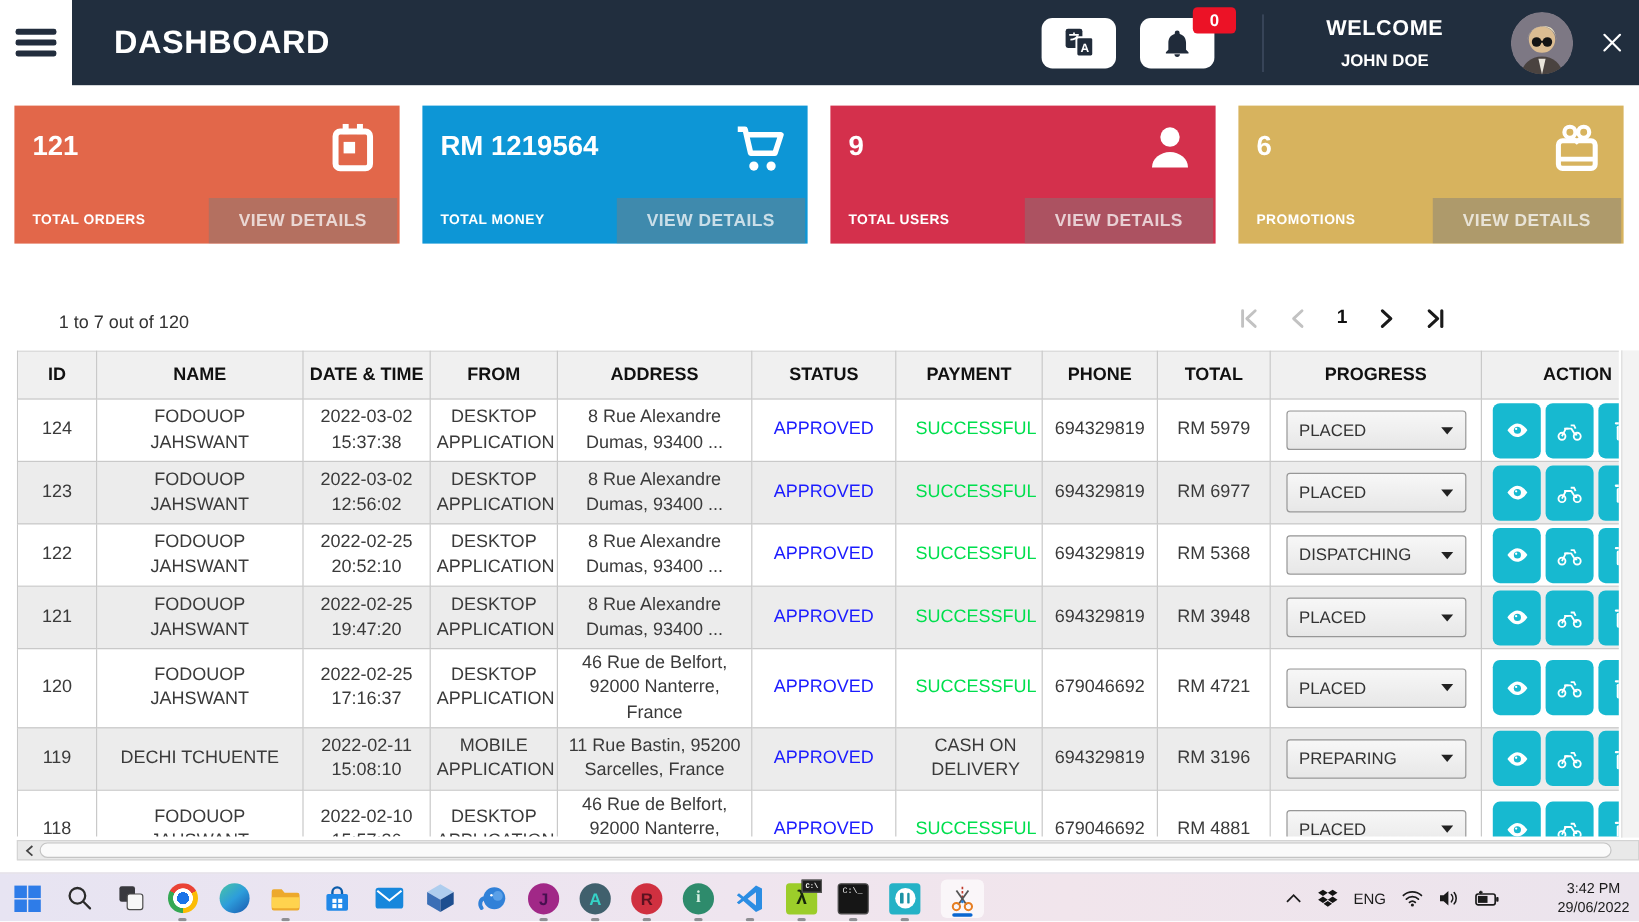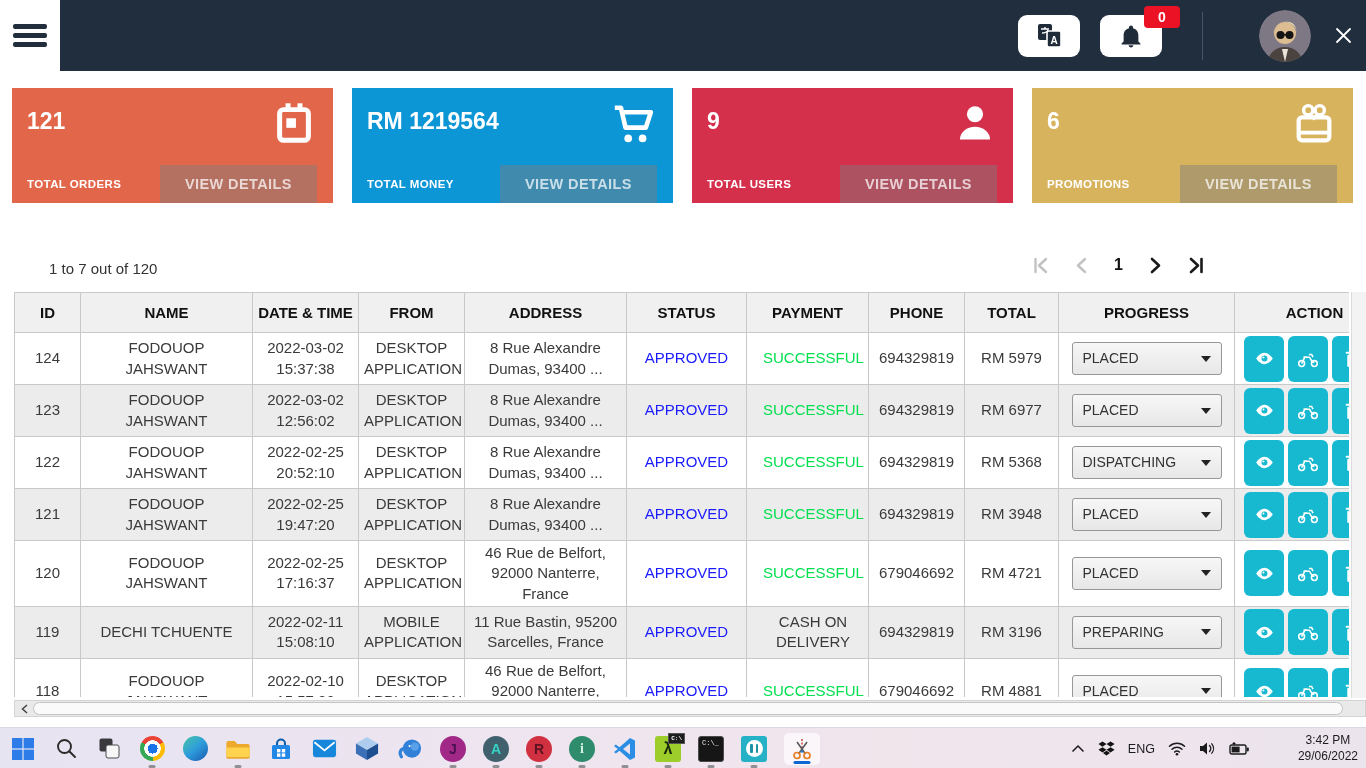--- a/index.html
+++ b/index.html
@@ -25,21 +25,21 @@
   .welcome .l2 { font-size:14px; font-weight:bold; margin-top:8px; }
   .avatar { width:52px; height:52px; border-radius:50%; overflow:hidden; margin-left:30px; cursor:pointer; flex:none; }
   .close-x { margin:0 14px 0 24px; background:none; border:none; cursor:pointer; display:flex; }
 
   
   .cards { position:absolute; top:88px; left:12px; right:13px; height:115px; display:grid; grid-template-columns:repeat(4,1fr); gap:19px; }
   .card { position:relative; color:#fff; overflow:hidden; }
   .card-value { position:absolute; top:20px; left:15px; font-size:23px; font-weight:bold; }
   .card-icon { position:absolute; top:13px; right:16px; }
   .card-label { position:absolute; bottom:13px; left:15px; font-size:11.5px; font-weight:bold; letter-spacing:.4px; }
-  .view-details { position:absolute; bottom:0; right:16px; width:49%; height:38px; border:none; cursor:pointer; background:rgba(125,125,125,.45); color:rgba(255,255,255,.72); font-family:inherit; font-size:14.5px; font-weight:bold; letter-spacing:.4px; }
+  .view-details { position:absolute; bottom:0; right:2px; width:49%; height:38px; border:none; cursor:pointer; background:rgba(125,125,125,.45); color:rgba(255,255,255,.72); font-family:inherit; font-size:14.5px; font-weight:bold; letter-spacing:.4px; }
 
   
   .controls { position:absolute; top:210px; left:0; width:1366px; height:40px; }
   .new-order { position:absolute; left:12px; top:0; width:275px; height:35px; background:#16b7cd; border:1px solid #10a5bb; border-radius:4px; color:#fff; font-family:inherit; font-size:15px; font-weight:bold; letter-spacing:.4px; cursor:pointer; }
   .search-label { position:absolute; left:898px; top:5px; font-size:19px; font-weight:bold; color:#0d0d0d; }
   .search-input { position:absolute; left:1078px; top:-2px; width:275px; height:37px; border:1px solid #c6c6c6; border-radius:5px; font-family:inherit; font-size:15px; padding:0 10px; outline:none; }
 
   
   .pager-row { position:absolute; top:252px; left:0; width:1366px; height:36px;margin-left:31px; }
   .range-summary { position:absolute; left:18px; top:8px; font-size:15px; color:#333; }
@@ -97,36 +97,41 @@
 
   <div class="header">
     <div class="burger-box">
       <div class="burger">
           <span></span>
           <span></span>
           <span></span>
         </div>
     </div>
     <div class="topbar">
+      <div class="app-title">DASHBOARD</div>
       <div class="top-right">
         <button class="icon-btn translate-btn">
           <svg width="27" height="27" viewBox="0 0 27 27">
             <rect x="2" y="2" width="14" height="16" rx="2" fill="#202b3a"></rect>
             <path d="M5 7h8 M9 5v2 M6 11c2 0 5-1 6-3" stroke="#fff" stroke-width="1.4" fill="none"></path>
             <rect x="11" y="9" width="14" height="16" rx="2" fill="#202b3a" stroke="#fff" stroke-width="1.6"></rect>
             <text x="18" y="21.5" font-size="10" font-weight="bold" fill="#fff" text-anchor="middle" font-family="Liberation Sans,sans-serif">A</text>
           </svg>
         </button>
         <button class="icon-btn">
           <svg width="26" height="26" viewBox="0 0 24 24">
             <path fill="#202b3a" d="M12 22.6c1.25 0 2.15-.9 2.15-2.1h-4.3c0 1.2.9 2.1 2.15 2.1zM18.8 17v-5.4c0-3.3-1.8-6-4.9-6.7V4.1a1.9 1.9 0 0 0-3.8 0v.8C7 5.6 5.2 8.3 5.2 11.6V17l-1.9 1.9v1h17.4v-1z"></path>
           </svg>
           <span class="badge">0</span>
         </button>
         <div class="vdiv"></div>
+        <div class="welcome">
+          <div class="l1">WELCOME</div>
+          <div class="l2">JOHN DOE</div>
+        </div>
         <div class="avatar">
           <svg width="52" height="52" viewBox="0 0 52 52">
             <circle cx="26" cy="26" r="26" fill="#7d7884"></circle>
             <path d="M9 52a17 15 0 0 1 34 0z" fill="#4a4340"></path>
             <polygon points="23,39 29,39 26,52" fill="#e8e4da"></polygon>
             <circle cx="26" cy="23" r="11" fill="#dcbd92"></circle>
             <path d="M14 24a12 12 0 0 1 24 0c0-2-1-9-5-11-5-2.5-12-1-16 3-2 2-3 6-3 8z" fill="#ece3c2"></path>
             <circle cx="21.5" cy="25" r="4" fill="#141414"></circle>
             <circle cx="30.5" cy="25" r="4" fill="#141414"></circle>
             <rect x="24.8" y="24" width="2.4" height="1.6" fill="#141414"></rect>

